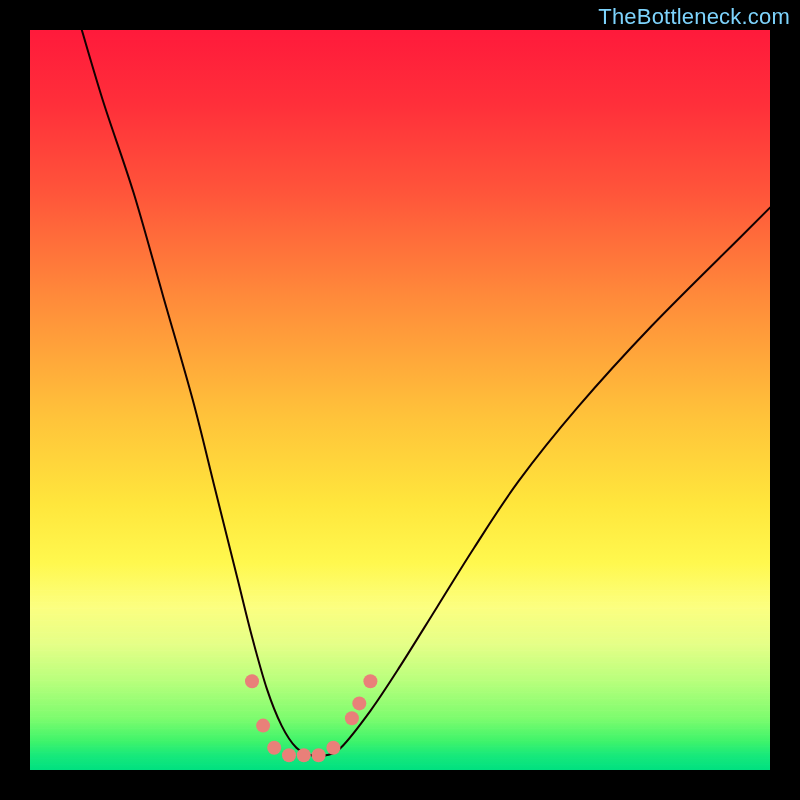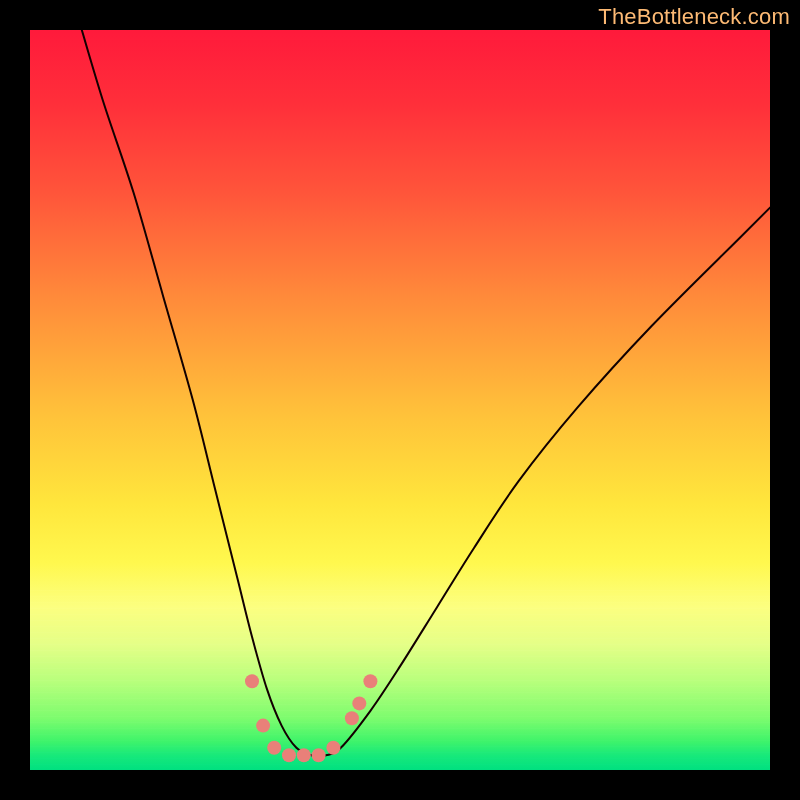--- a/index.html
+++ b/index.html
@@ -67,21 +67,21 @@
       rgba(255,255,255,0.05) 5px,
       rgba(255,255,255,0.05) 6px
     );
     mix-blend-mode: overlay;
     opacity: 0.5;
   }
   .watermark {
     position: absolute;
     top: 4px;
     right: 10px;
-    color: #fdba74;
+    color: #7dd3fc;
     font-size: 22px;
     font-weight: 400;
     letter-spacing: 0.2px;
     user-select: none;
   }
   svg.curve-layer {
     position: absolute;
     top: 0;
     left: 0;
     width: 100%;

